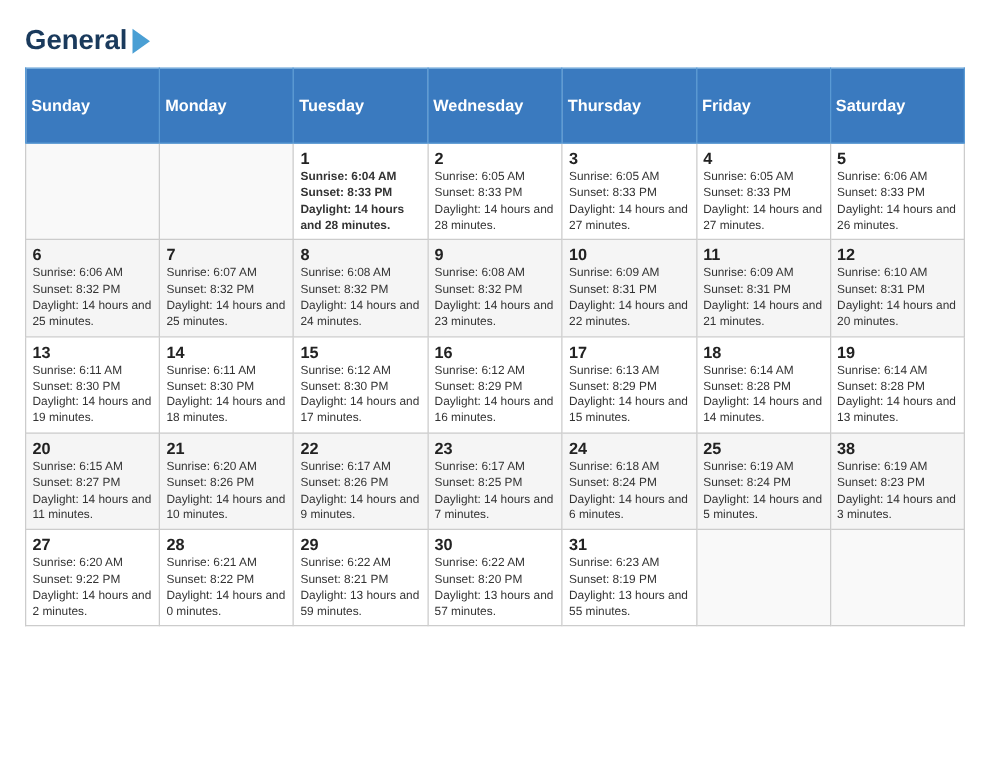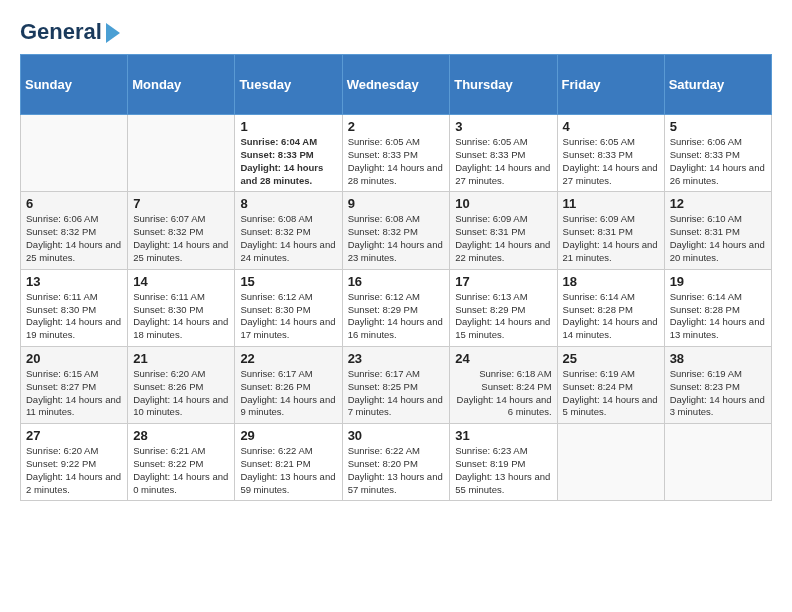--- a/index.html
+++ b/index.html
@@ -261,21 +261,21 @@
 Daylight: 14 hours and 9 minutes.</div>
         </td>
         <td>
           <span class="day-num">23</span>
           <div class="cell-info" style="white-space: pre-line;">Sunrise: 6:17 AM
 Sunset: 8:25 PM
 Daylight: 14 hours and 7 minutes.</div>
         </td>
         <td>
           <span class="day-num">24</span>
-          <div class="cell-info" style="white-space: pre-line; text-align: right;">Sunrise: 6:18 AM
+          <div class="cell-info" style="white-space: pre-line;">Sunrise: 6:18 AM
 Sunset: 8:24 PM
 Daylight: 14 hours and 6 minutes.</div>
         </td>
         <td>
           <span class="day-num">25</span>
           <div class="cell-info" style="white-space: pre-line;">Sunrise: 6:19 AM
 Sunset: 8:24 PM
 Daylight: 14 hours and 5 minutes.</div>
         </td>
         <td>

